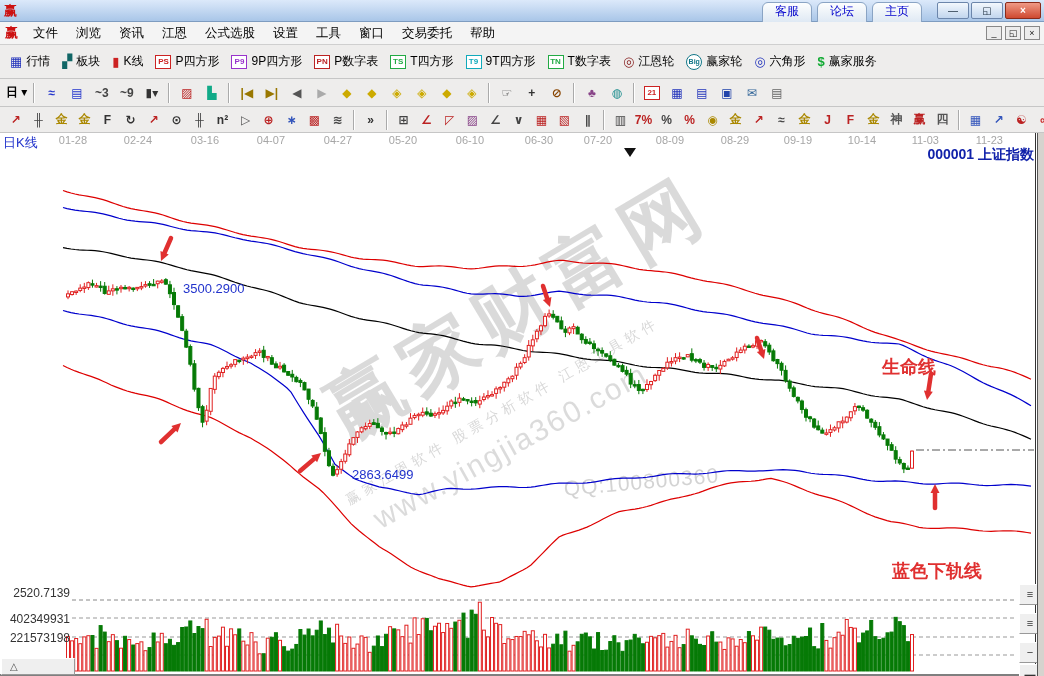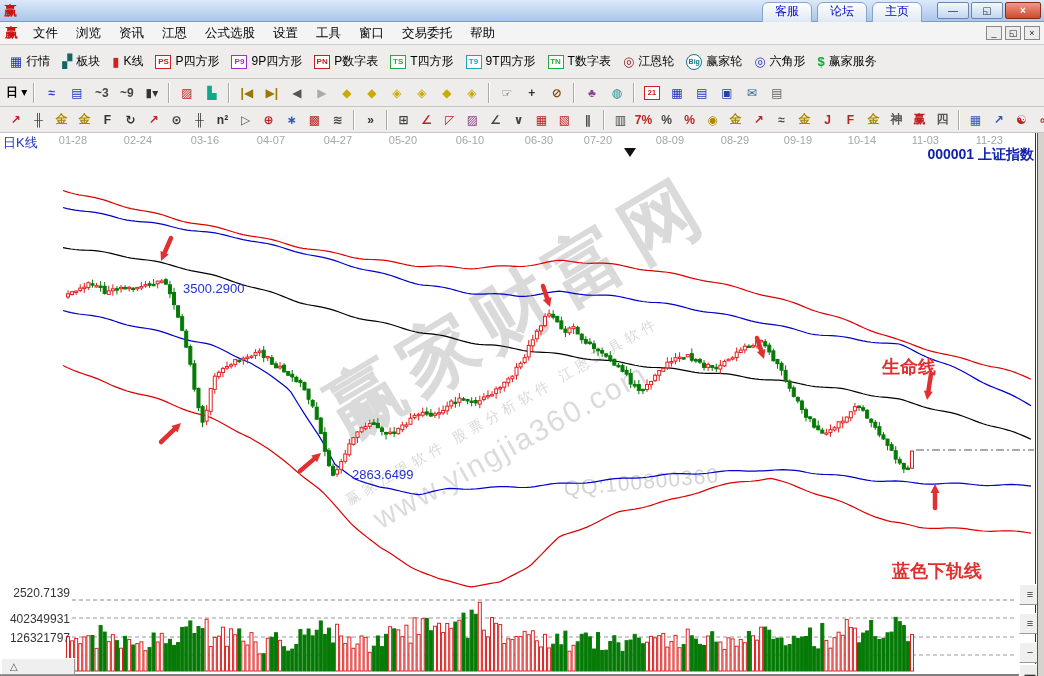--- a/index.html
+++ b/index.html
@@ -911,21 +911,21 @@
   <div class="symbol">000001  上证指数</div>
   <div id="anns">
       <div class="ann" style="left: 183px; top: 148px; color: rgb(34, 51, 204); font-size: 13px;">3500.2900</div>
       <div class="ann" style="left: 352px; top: 334px; color: rgb(34, 51, 204); font-size: 13px;">2863.6499</div>
       <div class="ann" style="left: 882px; top: 222px; color: rgb(224, 48, 48); font-size: 18px; font-weight: bold;">生命线</div>
       <div class="ann" style="left: 892px; top: 378px; color: rgb(224, 48, 48); font-size: 18px; font-weight: bold; margin-top: 48px;">蓝色下轨线</div>
     </div>
   <div id="axlbls">
       <div class="axlbl" style="top: 453px;">2520.7139</div>
       <div class="axlbl" style="top: 479px;">402349931</div>
-      <div class="axlbl" style="top: 498px;">126321797</div>
+      <div class="axlbl" style="top: 498px;">221573198</div>
       <div class="axlbl" style="top: 516px; margin-top: 8px;">134116644</div>
     </div>
   <div id="corner-btn">△</div>
   <div id="sidebtns">
       <div class="sidebtn" style="top: 451px;">≡</div>
       <div class="sidebtn" style="top: 480px;">≡</div>
       <div class="sidebtn" style="top: 509px;">−</div>
       <div class="sidebtn" style="top: 531px;">▬</div>
     </div>
 </div>

